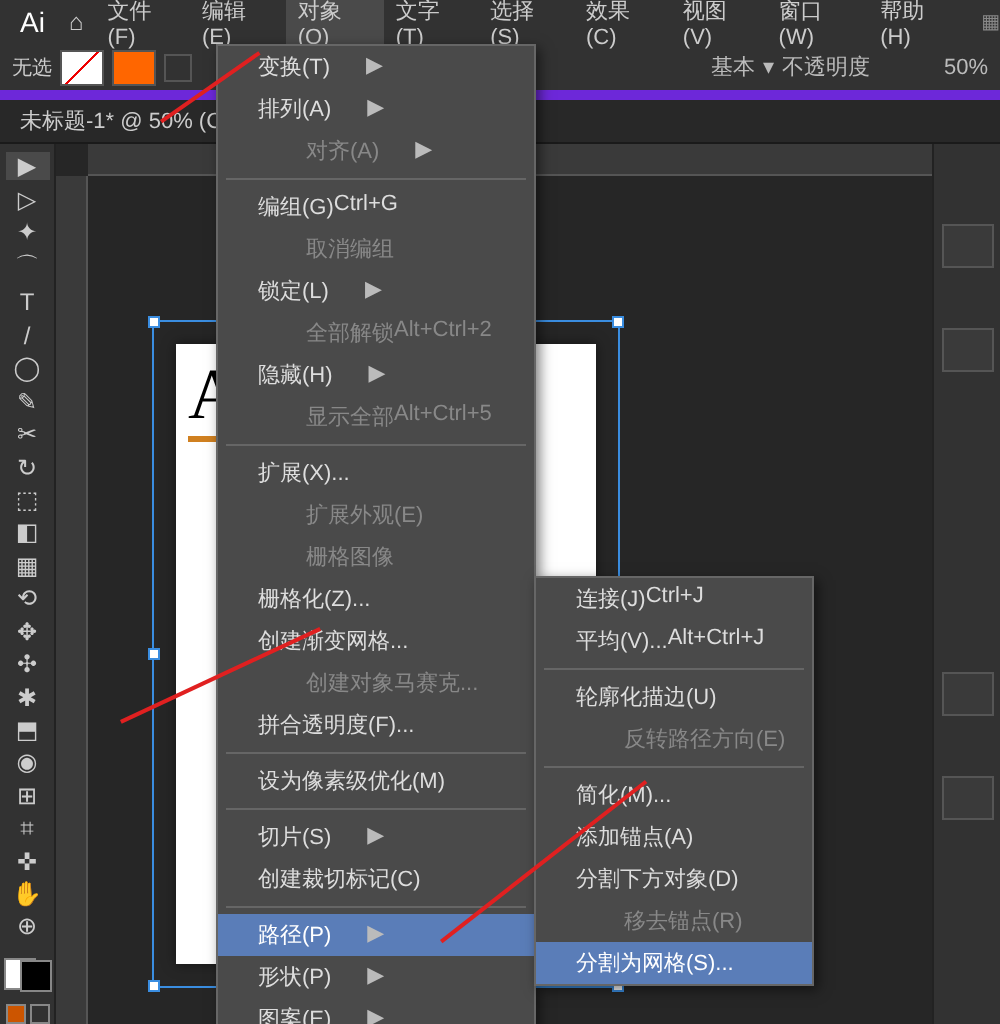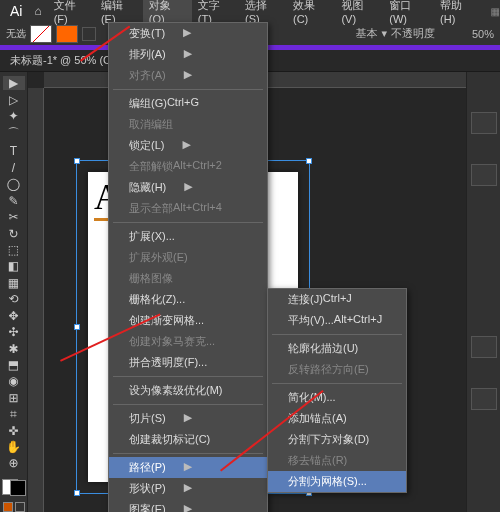--- a/index.html
+++ b/index.html
@@ -44,21 +44,21 @@
   .artboard .sel .h.bl { bottom: -3px; left: -3px; } .artboard .sel .h.br { bottom: -3px; right: -3px; }
   .artboard .sel .h.tm { top: -3px; left: 50%; margin-left: -3px; } .artboard .sel .h.bm { bottom: -3px; left: 50%; margin-left: -3px; }
   .artboard .sel .h.ml { left: -3px; top: 50%; margin-top: -3px; } .artboard .sel .h.mr { right: -3px; top: 50%; margin-top: -3px; }
   .artboard .bigtext { font-family: serif; font-size: 36px; color: #000; position: absolute; top: 4px; left: 6px; border-bottom: 3px solid #d08020; }
   
   .right-dock { width: 34px; background: #323232; border-left: 1px solid #222; display: flex; flex-direction: column; align-items: center; padding-top: 40px; gap: 30px; }
   .right-dock .panel-icon { width: 26px; height: 22px; border: 1px solid #555; background: #3a3a3a; }
   
   .dropdown { position: absolute; background: #4a4a4a; border: 1px solid #666; box-shadow: 2px 2px 6px rgba(0,0,0,0.5); font-size: 11px; color: #ddd; z-index: 100; }
   .dropdown .row { display: flex; padding: 3px 16px 3px 20px; white-space: nowrap; cursor: default; }
-  .dropdown .row.dim { color: #888; }
+  .dropdown .row.dim { color: #888; margin-left: 24px; }
   .dropdown .row.hover { background: #5a7db8; color: #fff; }
   .dropdown .row .arr { margin-left: 18px; color: #bbb; }
   .dropdown .sep { height: 1px; background: #666; margin: 3px 4px; }
   
   .menu1 { top: 22px; left: 108px; width: 160px; }
   .menu2 { top: 288px; left: 267px; width: 140px; }
   .arrowline { position: absolute; z-index: 200; background: #e02020; transform-origin: 0 0; height: 2px; }
   .arrowhead { position: absolute; width: 0; height: 0; border: 6px solid transparent; }
 </style>
 </head>
@@ -186,21 +186,21 @@
     <div class="row dim">
       <span>全部解锁</span>
       <span>Alt+Ctrl+2</span>
     </div>
     <div class="row">
       <span>隐藏(H)</span>
       <span class="arr">▶</span>
     </div>
     <div class="row dim">
       <span>显示全部</span>
-      <span>Alt+Ctrl+4</span>
+      <span>Alt+Ctrl+5</span>
     </div>
     <div class="sep"></div>
     <div class="row">
       <span>扩展(X)...</span>
     </div>
     <div class="row dim">
       <span>扩展外观(E)</span>
     </div>
     <div class="row dim">
       <span>栅格图像</span>

